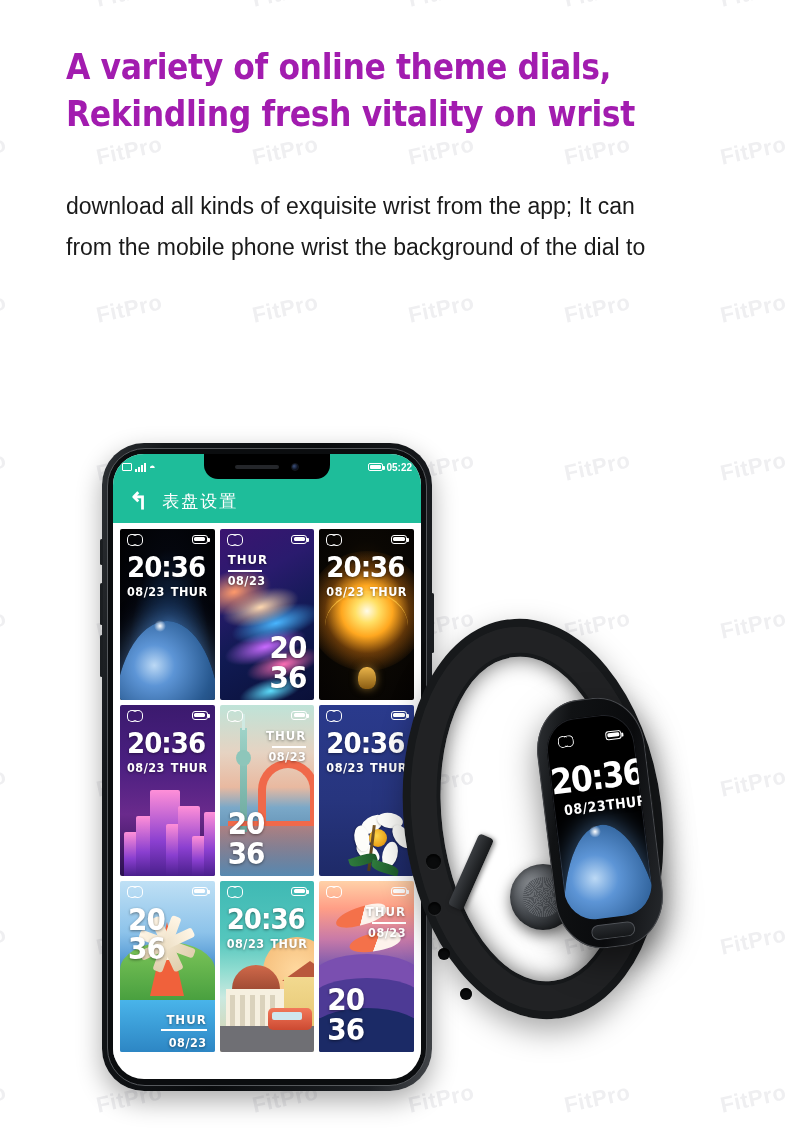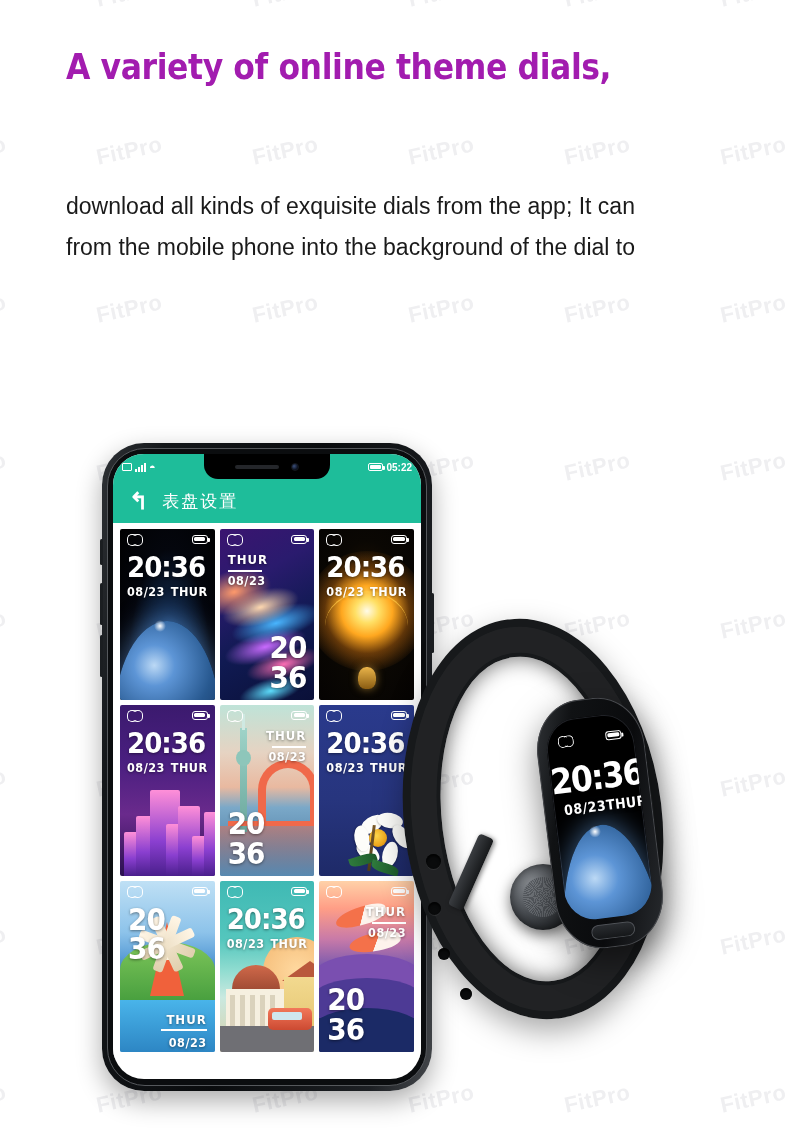--- a/index.html
+++ b/index.html
@@ -371,25 +371,26 @@
     <span class="wm" style="left: 252px; top: 1086px;">FitPro</span>
     <span class="wm" style="left: 408px; top: 1086px;">FitPro</span>
     <span class="wm" style="left: 564px; top: 1086px;">FitPro</span>
     <span class="wm" style="left: 720px; top: 1086px;">FitPro</span>
   </div>
 
 <div id="content">
 
   <div class="headline">
     <div>A variety of online theme dials,</div>
+    <div>Rekindling fresh vitality on wrist</div>
   </div>
 
   <div class="body-copy">
-    <div>download all kinds of exquisite dials from the app; It can</div>
-    <div>from the mobile phone into the background of the dial to</div>
+    <div>download all kinds of exquisite wrist from the app; It can</div>
+    <div>from the mobile phone wrist the background of the dial to</div>
   </div>
 
 </div>
 
 <div id="phone">
   <div class="phone-body"></div>
   <div class="phone-rim"></div>
   <div class="btn-side btn-l1"></div>
   <div class="btn-side btn-l2"></div>
   <div class="btn-side btn-l3"></div>

